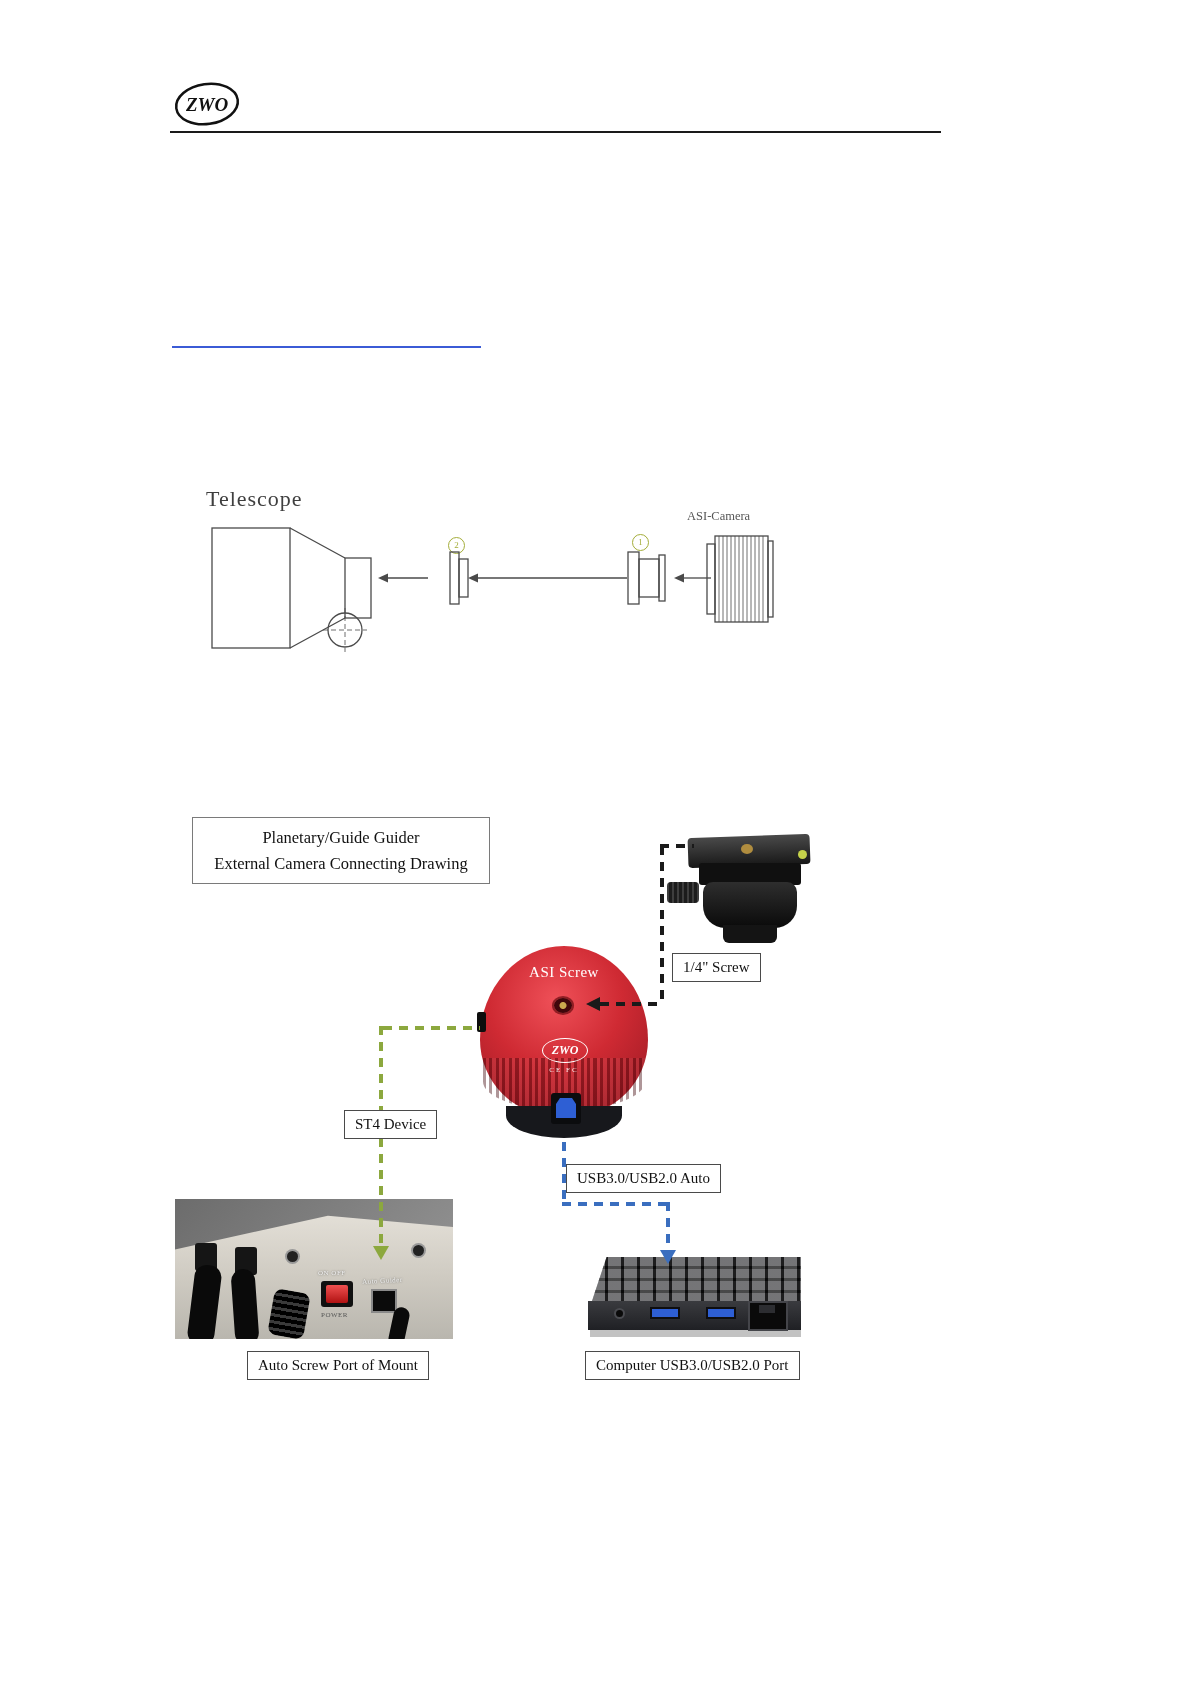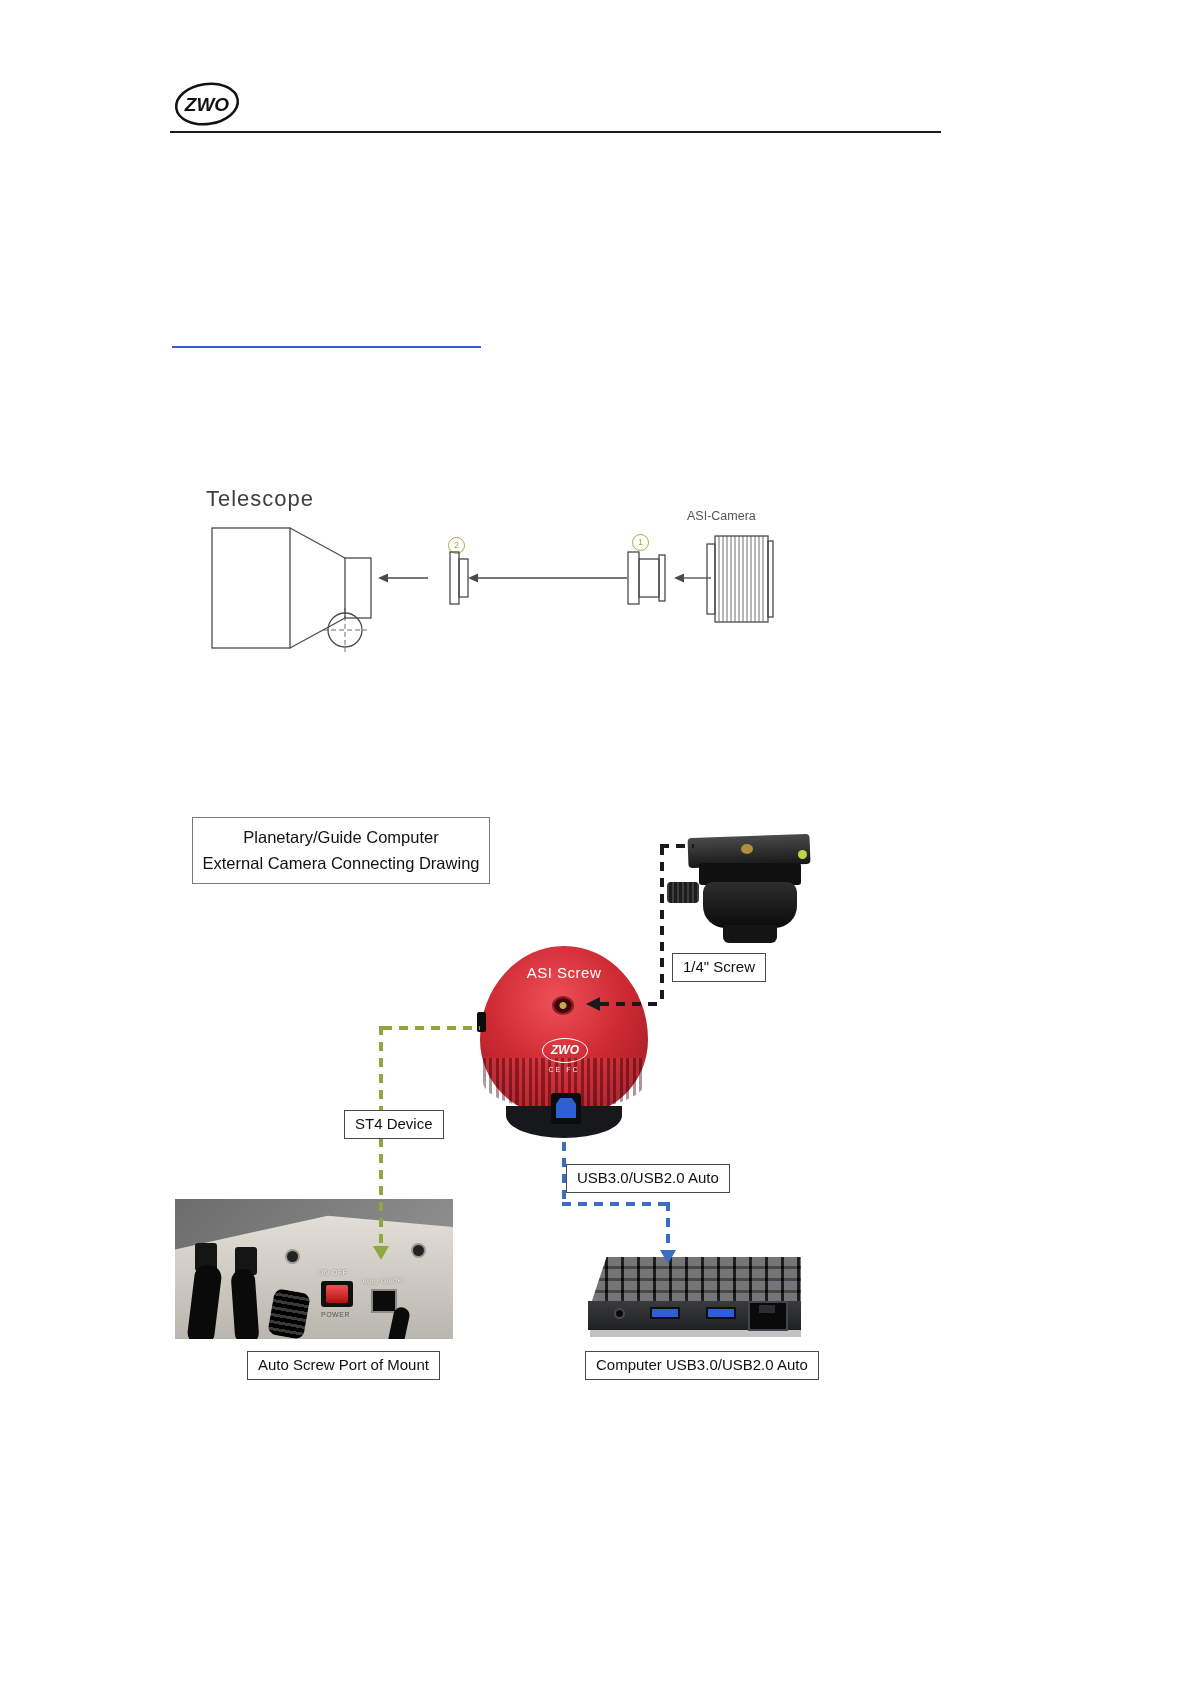--- a/index.html
+++ b/index.html
@@ -1,17 +1,17 @@
 <!DOCTYPE html>
 <html><head>
 <meta charset="utf-8">
 <style>
   html,body{margin:0;padding:0;background:#ffffff;}
   .page{position:relative;width:1191px;height:1684px;background:#ffffff;overflow:hidden;
-        font-family:Liberation Sans, sans-serif;color:#111;}
+        font-family:Liberation Serif, serif;color:#111;}
   .abs{position:absolute;}
 
   
   .header-rule{position:absolute;left:170px;top:131px;width:771px;height:2px;background:#1a1a1a;}
   .link-underline{position:absolute;left:172px;top:346px;width:309px;height:2px;background:#3b5bd6;cursor:pointer;}
 
   
   .tele-title{position:absolute;left:206px;top:486px;font-size:22px;letter-spacing:1px;color:#3f3f3f;}
   .asi-cam-label{position:absolute;left:687px;top:509px;font-size:12.5px;color:#555;}
   .marker{position:absolute;width:15px;height:15px;border:1.5px solid #a4ad39;border-radius:50%;
@@ -156,21 +156,21 @@
     </g>
     <g stroke="#4a4a4a" stroke-width="1.3" fill="none">
       <rect x="512" y="64" width="8" height="70"></rect>
       <rect x="520" y="56" width="53" height="86"></rect>
       <rect x="573" y="61" width="5" height="76"></rect>
       <path stroke-width="0.8" d="M524 56 V142 M528 56 V142 M532 56 V142 M536 56 V142 M540 56 V142 M544 56 V142 M548 56 V142 M552 56 V142 M556 56 V142 M560 56 V142 M564 56 V142 M568 56 V142"></path>
     </g>
   </svg>
 
   <div class="title-box">
-    <div>Planetary/Guide Computer</div>
+    <div>Planetary/Guide Guider</div>
     <div>External Camera Connecting Drawing</div>
   </div>
 
   <div class="tripod">
     <div class="tp-plate"></div>
     <div class="tp-screw"></div>
     <div class="tp-level"></div>
     <div class="tp-clamp"></div>
     <div class="tp-knob"></div>
     <div class="tp-ball"></div>
@@ -237,15 +237,15 @@
     <div class="lp-usb" style="left:62px;">
       <div class="lp-usb-in"></div>
     </div>
     <div class="lp-usb" style="left:118px;">
       <div class="lp-usb-in"></div>
     </div>
     <div class="lp-eth">
       <div class="lp-eth-in"></div>
     </div>
   </div>
-  <div class="label-box" style="left:585px;top:1351px;">Computer USB3.0/USB2.0 Auto</div>
+  <div class="label-box" style="left:585px;top:1351px;">Computer USB3.0/USB2.0 Port</div>
 
 </div>
 
 </body></html>

